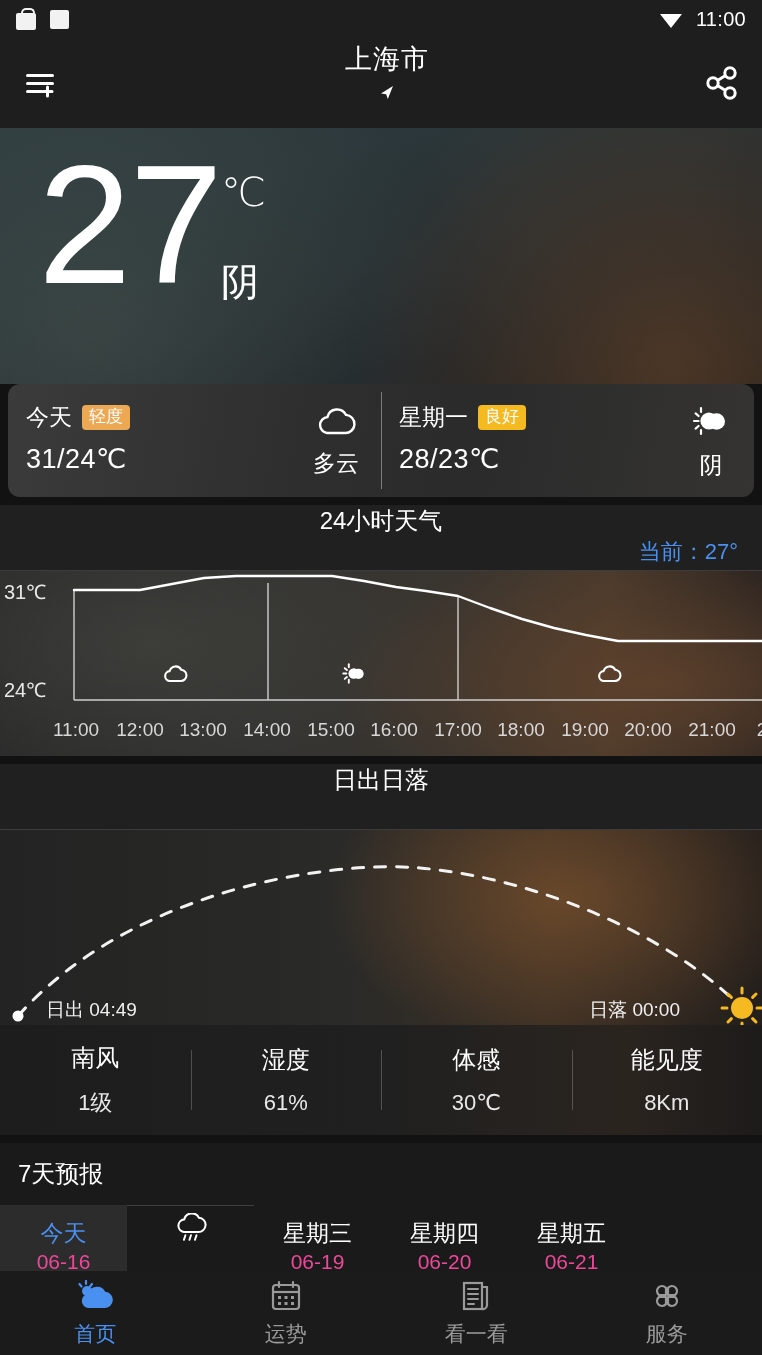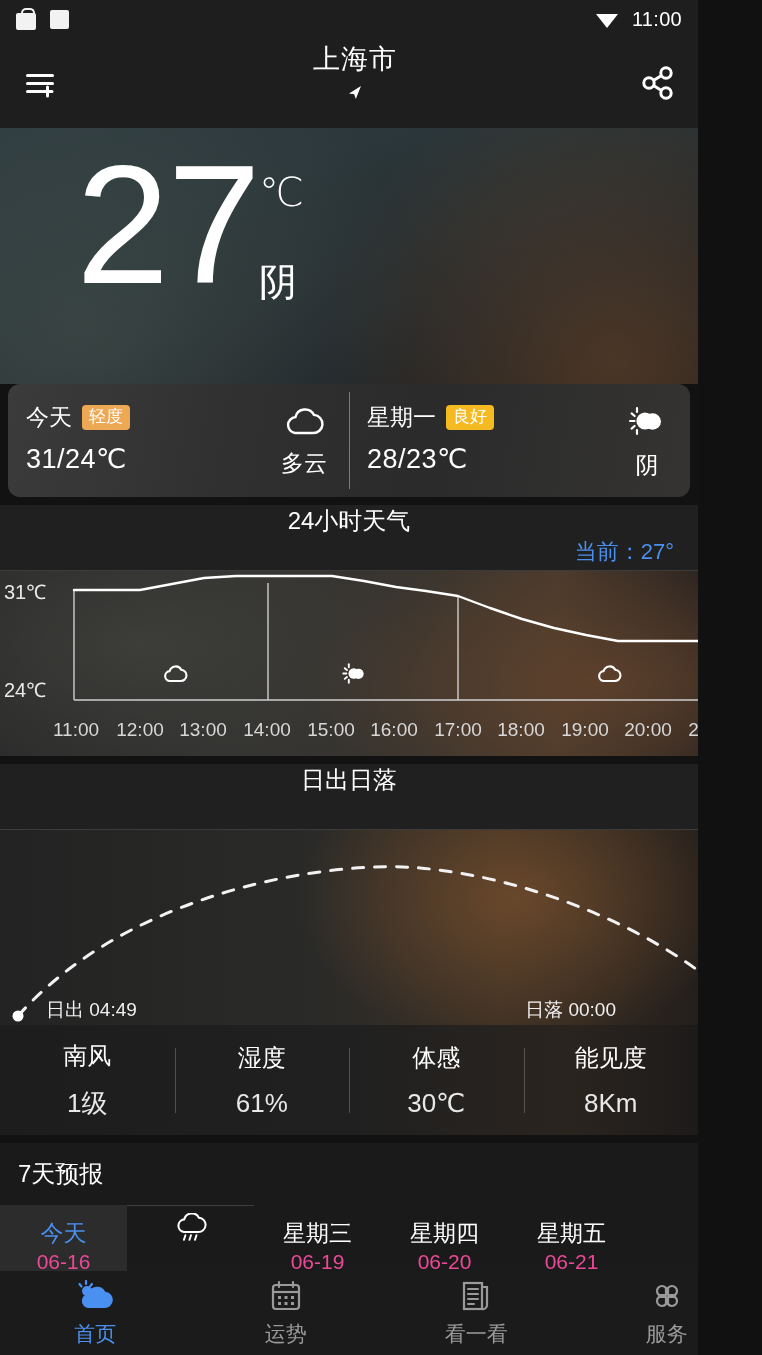--- a/index.html
+++ b/index.html
@@ -2,21 +2,21 @@
 <html><head>
 <meta charset="utf-8">
 <style>
   * { margin:0; padding:0; box-sizing:border-box; }
   html, body {
     width:762px; height:1355px;
     background:#111111;
     font-family:"Liberation Sans","DejaVu Sans",sans-serif;
     overflow:hidden;
   }
-  .phone { position:relative; width:698px; height:1355px; background:#121212; overflow:hidden; }
+  .phone { position:relative; width:762px; height:1355px; background:#121212; overflow:hidden; }
 
   
   .statusbar {
     position:relative; height:38px; background:#1e1e1e;
     display:flex; align-items:center; padding:0 16px;
   }
   .sb-left { display:flex; align-items:center; gap:14px; }
   .sb-right { margin-left:auto; display:flex; align-items:center; gap:12px; }
   .sb-clock { color:#ffffff; font-size:20px; letter-spacing:.3px; }
   .ic-bag { width:20px; height:22px; position:relative; display:block; }
@@ -46,21 +46,21 @@
   .share-btn { margin-left:auto; width:44px; height:44px; cursor:pointer; }
 
   
   .hero {
     position:relative; height:256px;
     background:
       radial-gradient(circle at 88% 92%, rgba(90,62,40,.75) 0%, rgba(90,62,40,0) 45%),
       radial-gradient(circle at 12% 78%, rgba(70,82,78,.55) 0%, rgba(70,82,78,0) 52%),
       linear-gradient(160deg,#2d3a3e 0%, #2b373a 28%, #283033 52%, #20262a 72%, #1b1b1b 100%);
   }
-  .temp-row { position:absolute; left:38px; top:22px; display:flex; align-items:flex-start;margin-left:38px; }
+  .temp-row { position:absolute; left:38px; top:22px; display:flex; align-items:flex-start; }
   .big-temp {
     color:#ffffff; font-size:168px; line-height:150px; font-weight:300;
     letter-spacing:-2px; font-family:"Liberation Sans","DejaVu Sans",sans-serif;
   }
   .temp-side { display:flex; flex-direction:column; padding-top:22px; }
   .deg-unit { color:#ffffff; font-size:40px; line-height:40px; font-weight:300; }
   .cond-text { color:#ffffff; font-size:38px; line-height:40px; margin-top:50px; font-weight:300; }
   .lunar { position:absolute; left:38px; top:202px; color:#f0f0f0; font-size:25px; letter-spacing:.5px; }
 
   
@@ -112,21 +112,21 @@
 
   .stats {
     position:relative; height:110px; display:flex; align-items:center;
     background:linear-gradient(90deg,#1d1d1d 0%,#202020 50%,#2a241f 82%,#1d1b1a 100%);
   }
   .stat { flex:1; position:relative; display:flex; flex-direction:column; align-items:center; gap:14px; }
   .stat + .stat:before {
     content:""; position:absolute; left:0; top:6px; bottom:6px; width:1px; background:rgba(255,255,255,.22);
   }
   .stat-label { color:#ffffff; font-size:24px; }
-  .stat-value { color:#e8e8e8; font-size:26px; }
+  .stat-value { color:#e8e8e8; font-size:22px; }
 
   
   .week { position:relative; background:#1a1a1a; }
   .week-hdr { height:62px; display:flex; align-items:center; padding:0 18px; }
   .week-title { color:#ffffff; font-size:24px; }
   .week-row { display:flex; }
   .week-col { flex:0 0 127px; text-align:center; }
   .week-col.active { background:#2c2c2c; }
   .wc-top { padding:14px 0 12px; }
   .wc-day { font-size:23px; color:#ffffff; line-height:28px; }

